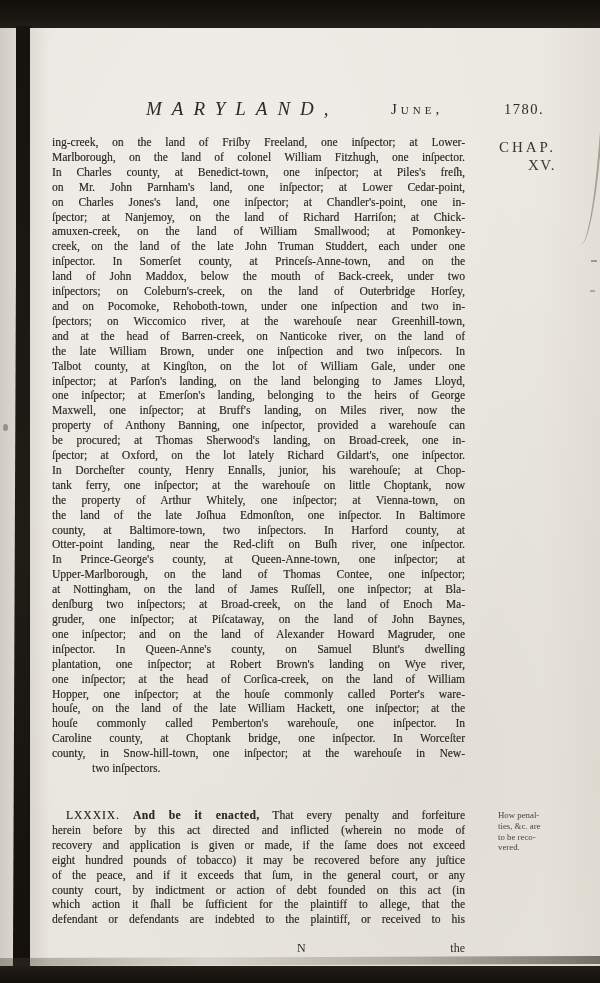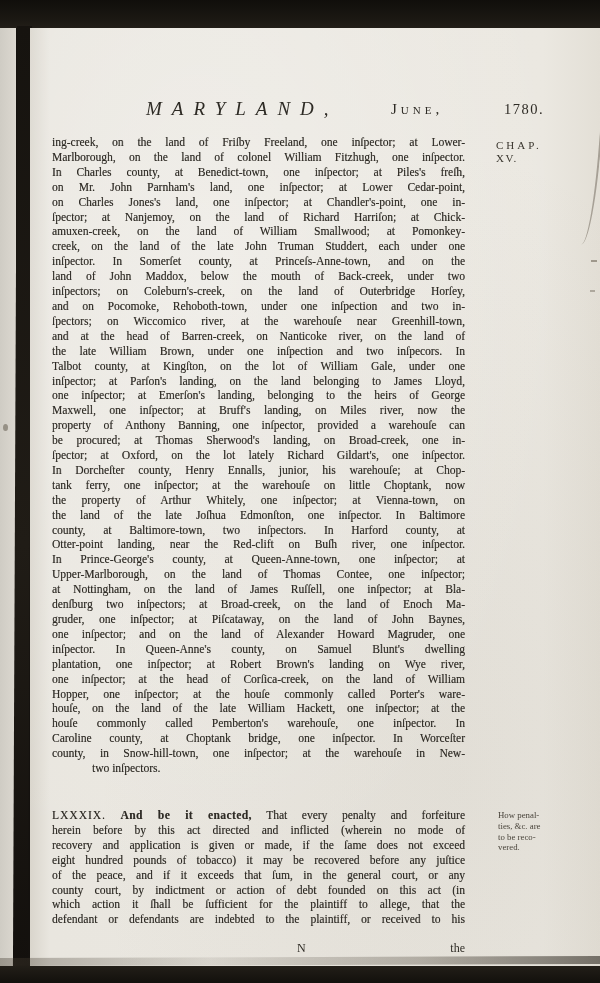--- a/index.html
+++ b/index.html
@@ -30,24 +30,24 @@
     font-size:19px; letter-spacing:10px; }
   .rh-month { position:absolute; left:324px; top:3px; font-variant:small-caps;
     font-size:15px; letter-spacing:4px;margin-left:23px; }
   .rh-year { position:absolute; left:460px; top:3px; font-size:14.5px; letter-spacing:1.5px; }
   .col { position:absolute; left:22px; width:413px; font-size:11.5px;
     line-height:14.9px; text-shadow:.3px .3px .3px rgba(46,43,37,.45); }
   .line { text-align:justify; text-align-last:justify; }
   .line.flush { text-align-last:left;margin-left:40px; }
   #para1 { top:107px; }
   #para2 { top:780px; }
-  .sec-num { margin-left:0; letter-spacing:1px; }
+  .sec-num { margin-left:14px; letter-spacing:1px; }
   .enacting { font-weight:bold; letter-spacing:.4px; }
-  .chap { position:absolute; left:466px; top:111px; width:60px; text-align:left;
-    font-size:11px; letter-spacing:3px; color:#3a362e; }
+  .chap { position:absolute; left:466px; top:111px; width:60px; text-align:right;
+    font-size:15px; letter-spacing:3px; color:#3a362e; }
   .chap .num { display:block; letter-spacing:1.5px; margin-top:1px; }
   .mnote { position:absolute; left:468px; top:782px; width:78px;
     font-size:8.8px; line-height:10.8px; color:#49443b; }
   .sigrow { position:absolute; top:913px; left:22px; width:413px; height:16px;
     font-size:12px; }
   .sig { position:absolute; left:245px; letter-spacing:1px; }
   .catch { position:absolute; right:0; }
   .crease { position:absolute; left:552px; top:102px; width:16px; height:115px;
     border-right:2px solid rgba(75,66,52,.4);
     border-radius:0 0 80% 0 / 0 0 95% 0; transform:rotate(4deg); }

